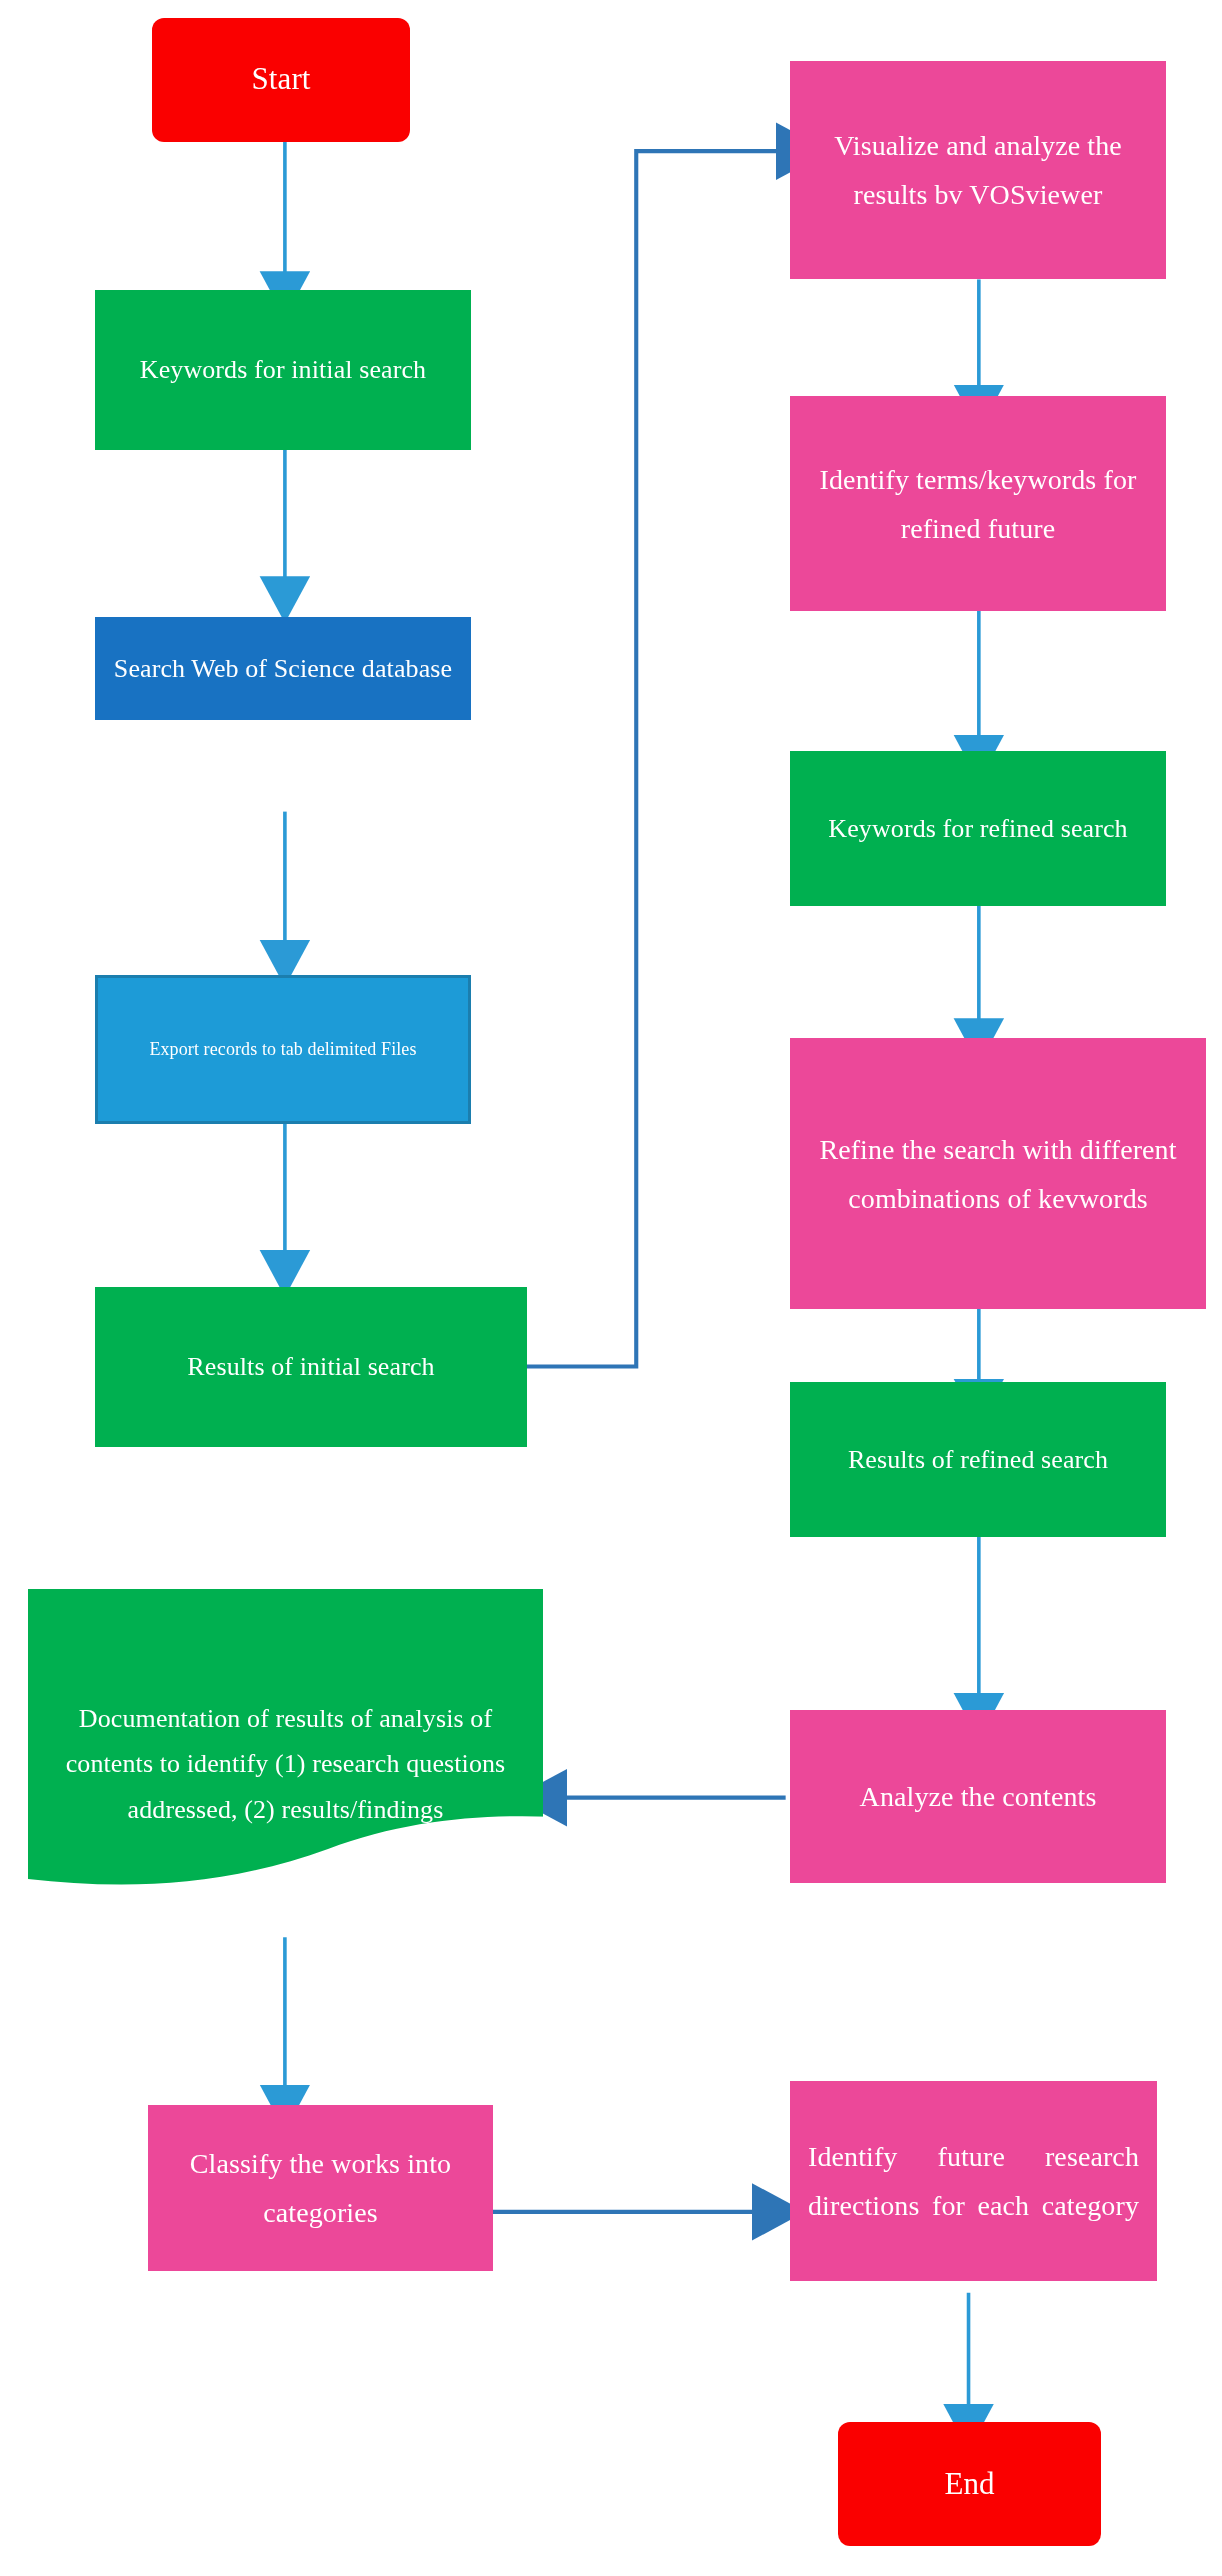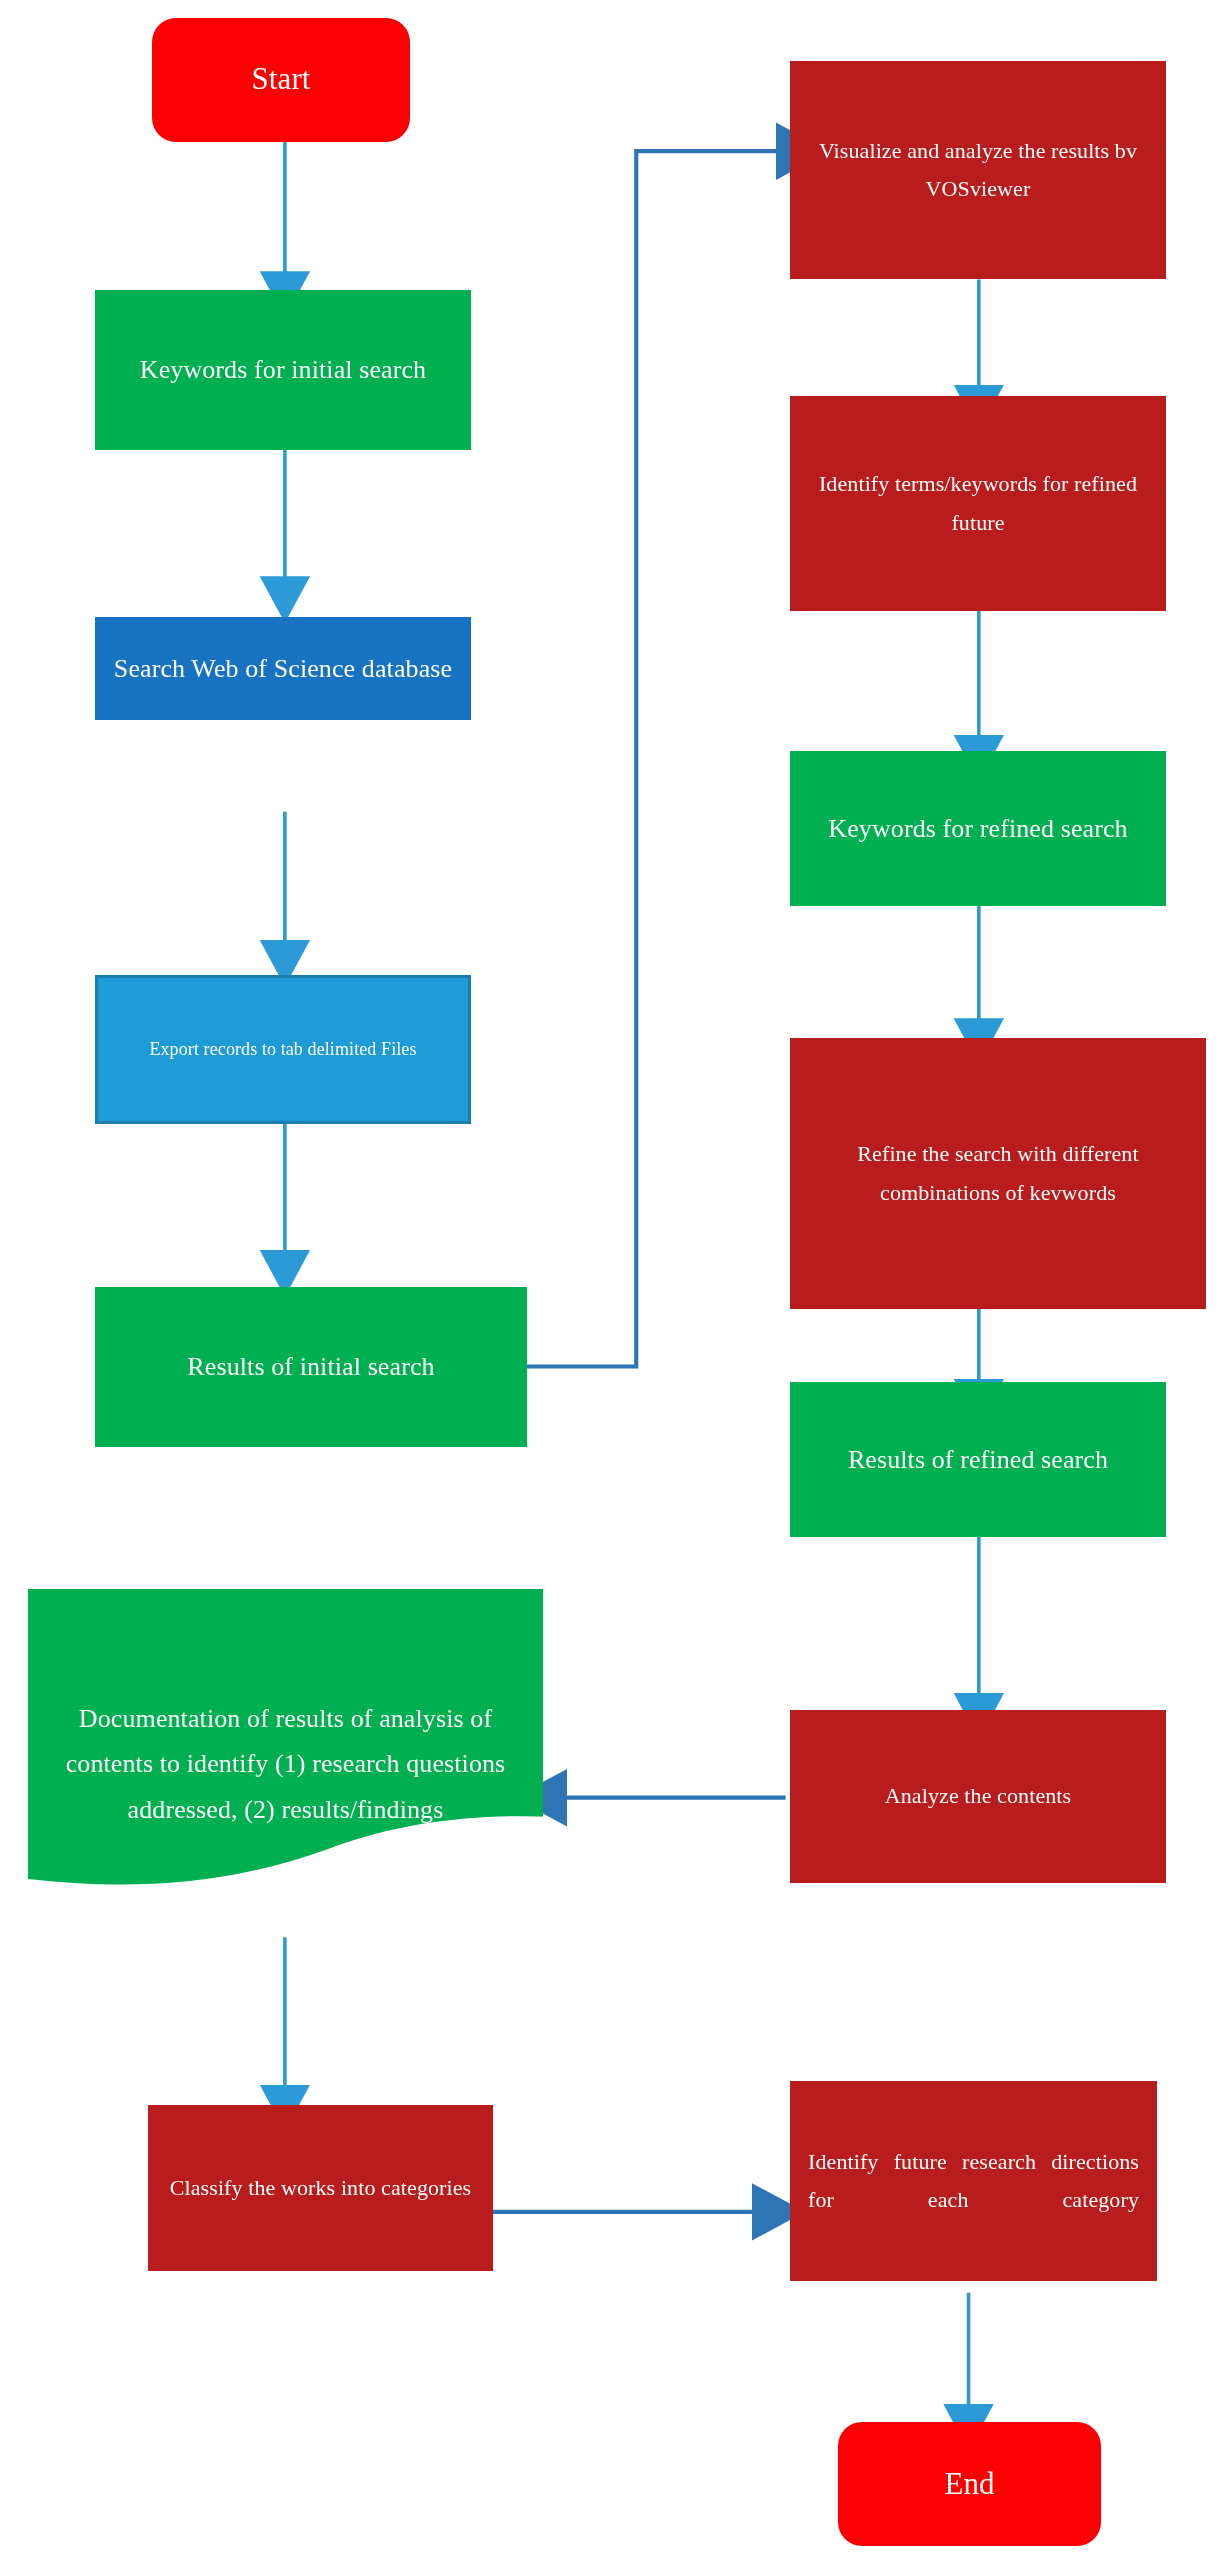--- a/index.html
+++ b/index.html
@@ -6,25 +6,25 @@
   body{width:1222px;height:2617px;position:relative;overflow:hidden;
        font-family:"Liberation Serif","DejaVu Serif",serif;}
   #stage{position:absolute;left:0;top:0;width:1222px;height:2617px;}
 
   .node{position:absolute;box-sizing:border-box;display:flex;align-items:center;
         justify-content:center;color:#ffffff;text-align:center;line-height:1.75;
         letter-spacing:0.1px;}
   .node .txt{display:block;width:100%;padding:0 7.2px;}
 
   
-  .pill{border-radius:24px;background:#FA0000;font-size:31px;}
+  .pill{border-radius:12px;background:#FA0000;font-size:31px;}
 
   
   .rect-dark{background:#1872C2;font-size:26px;}
-  .rect-light{background:#b91c1c;font-size:22px;}
+  .rect-light{background:#ec4899;font-size:28px;}
   .rect-light-bordered{background:#1D9BD7;border:3.6px solid #1B7EAE;font-size:18px;}
 
   
   .doc{background:#00B050;font-size:26px;}
   .doc.w1{-webkit-clip-path:path('M0,0 L1000,0 L1000,240 C760,300 540,170 300,260 C190,300 90,300 0,290 Z');
           clip-path:path('M0,0 L1000,0 L1000,240 C760,300 540,170 300,260 C190,300 90,300 0,290 Z');}
 
   svg.edges{position:absolute;left:0;top:0;width:1222px;height:2617px;overflow:visible;
             pointer-events:none;}
   .just .txt{text-align:justify;text-align-last:justify;padding:0 18px;}

